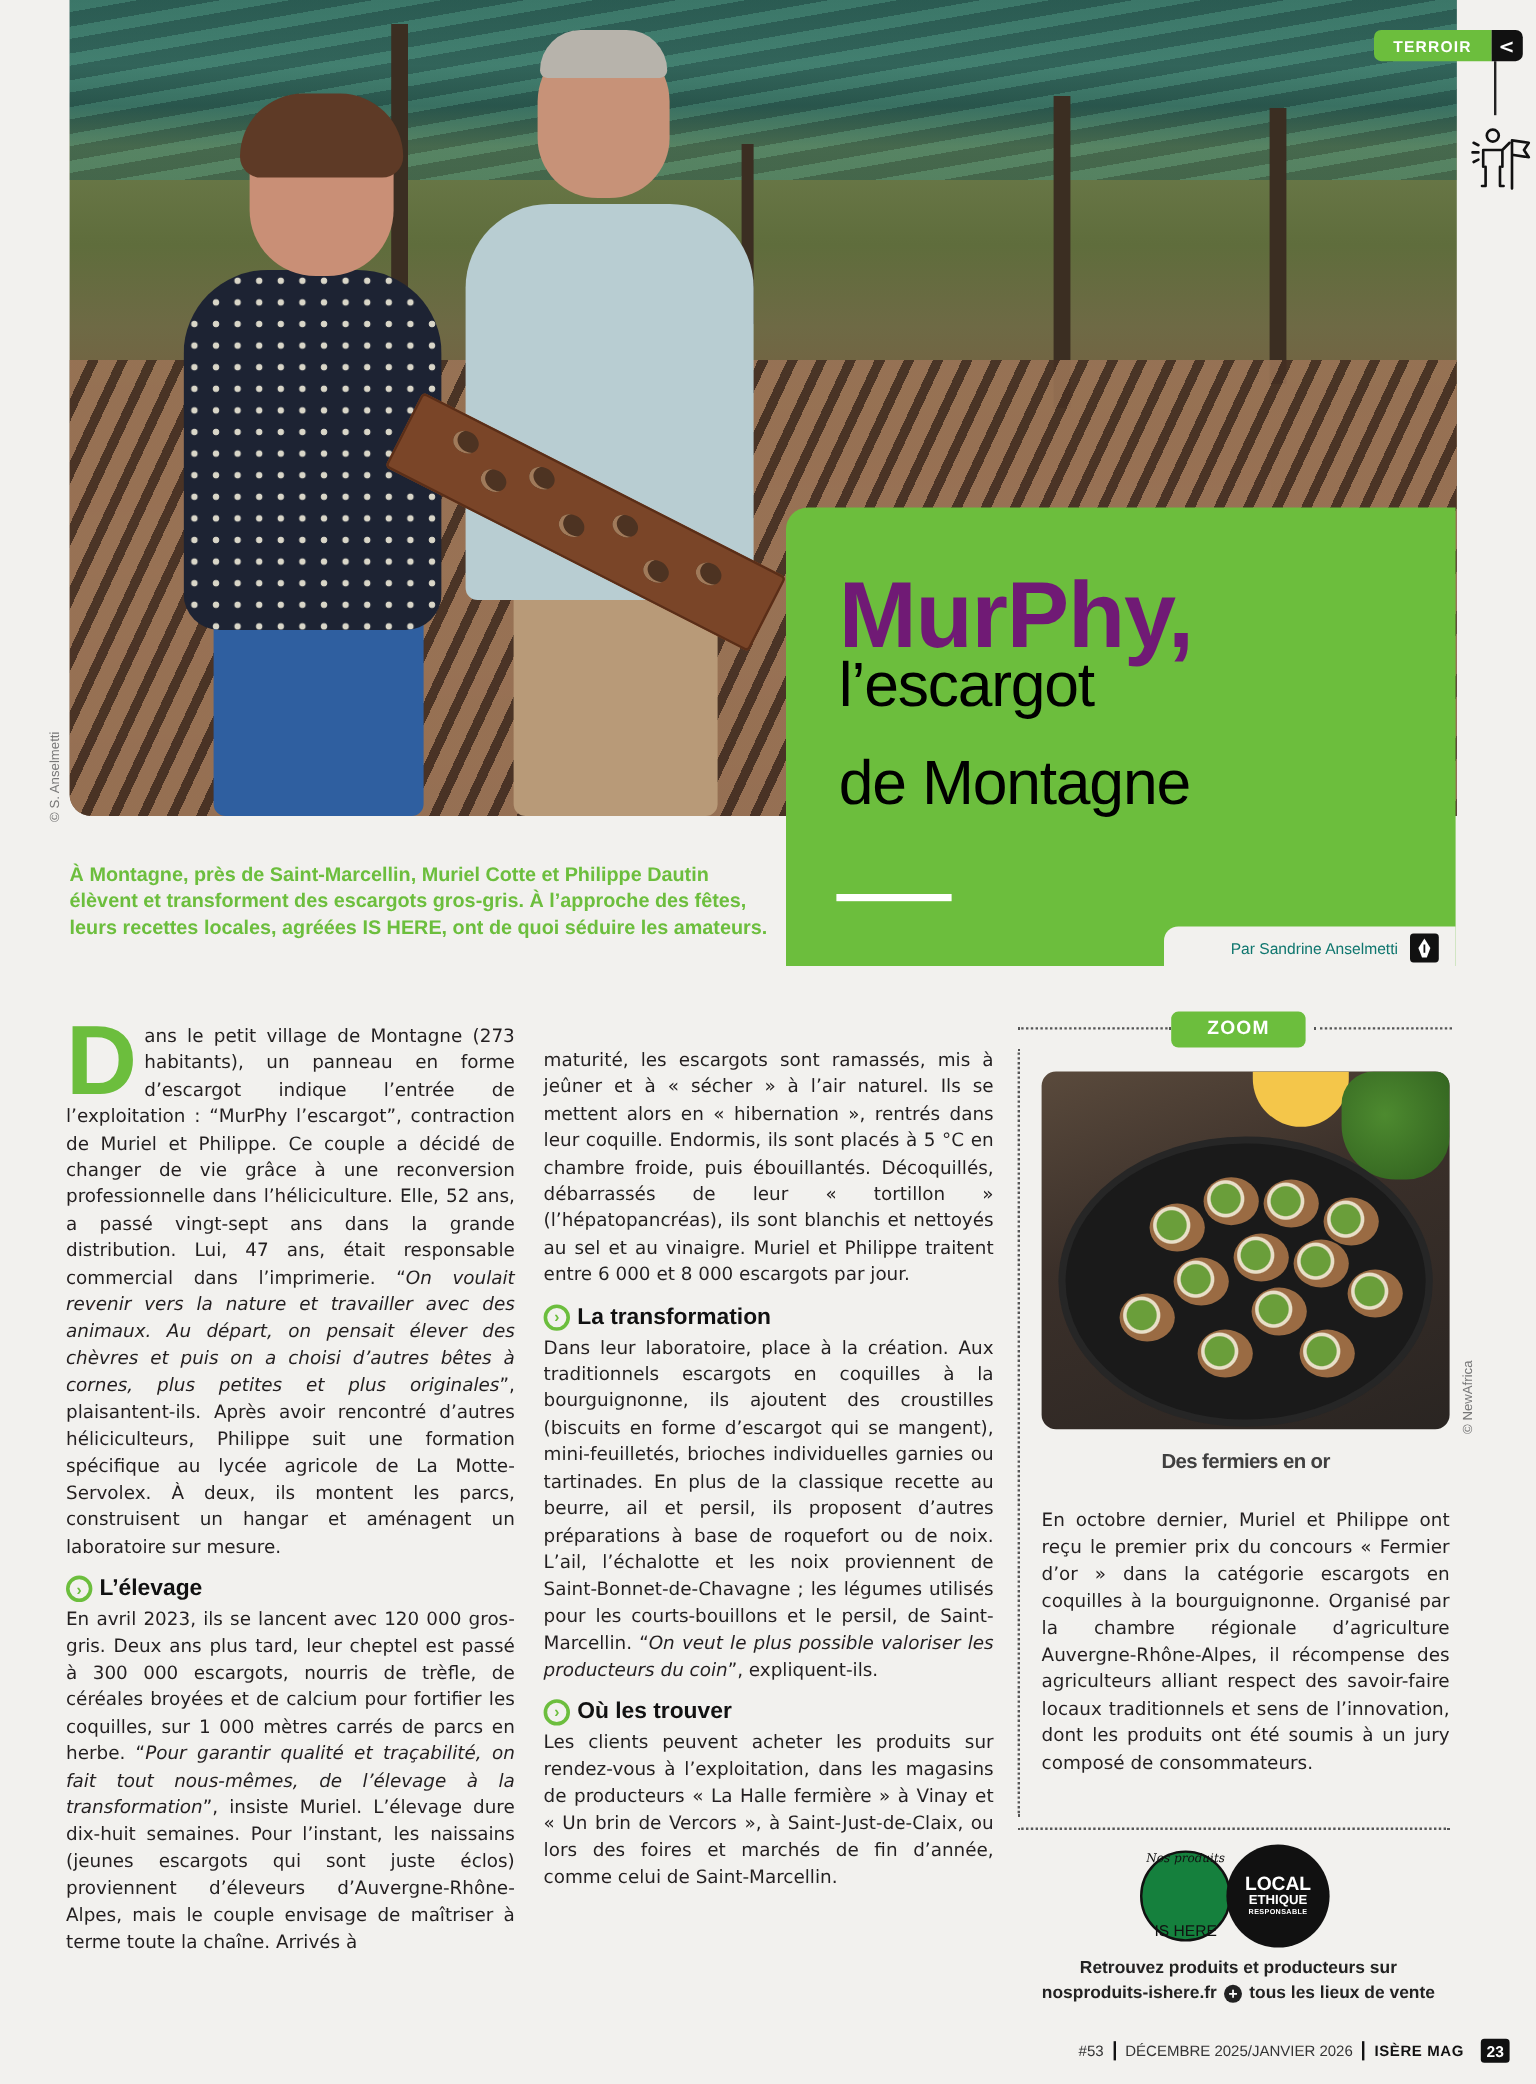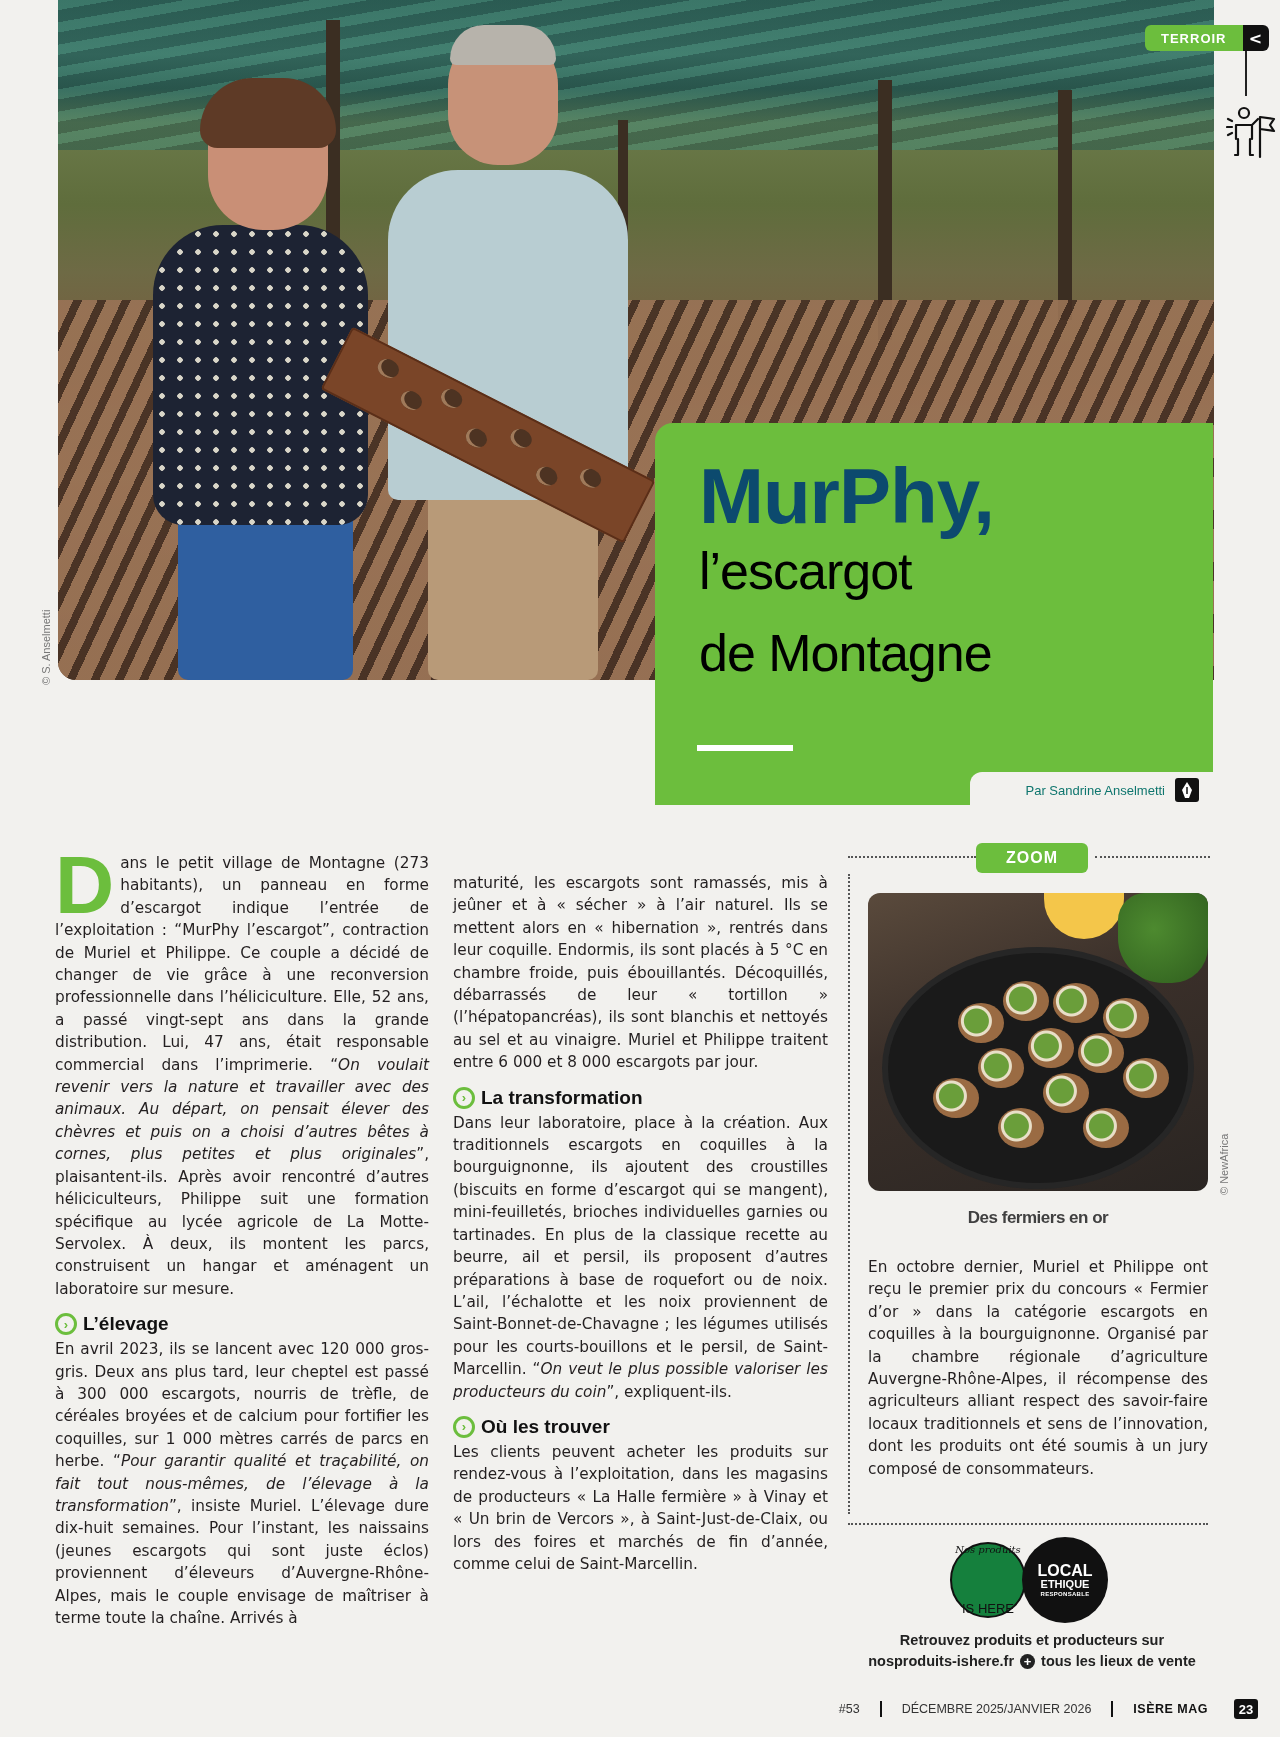--- a/index.html
+++ b/index.html
@@ -83,22 +83,22 @@
   }
   .tag-line { position: absolute; left: 1245px; top: 51px; width: 2px; height: 45px; background: #222; }
   .farmer-icon { position: absolute; left: 1226px; top: 105px; width: 50px; height: 55px; }
 
   
   .title-block {
     position: absolute; left: 655px; top: 423px; width: 558px; height: 382px;
     background: #6cbe3d; border-radius: 18px 0 0 0;
   }
   .title-block .t1 {
-    position: absolute; left: 44px; top: 28px;
-    font-family: "Liberation Sans", sans-serif; font-weight: bold; font-size: 78px; color: #0c4a6e;
+    position: absolute; left: 44px; top: 44px;
+    font-family: "Liberation Sans", sans-serif; font-weight: bold; font-size: 78px; color: #701a75;
     letter-spacing: -1px;
   }
   .title-block .t2, .title-block .t3 {
     position: absolute; left: 44px;
     font-family: "Liberation Sans", sans-serif; font-size: 52px; color: #000000; font-weight: normal;
     letter-spacing: -1px;
   }
   .title-block .t2 { top: 118px; }
   .title-block .t3 { top: 200px; }
   .title-block .rule { position: absolute; left: 42px; top: 322px; width: 96px; height: 6px; background: #fff; }
@@ -198,21 +198,21 @@
   }
   .find-line1 { top: 1632px; }
   .find-line2 { top: 1653px; display: flex; justify-content: center; align-items: center; gap: 6px; }
   .plus-icon {
     width: 15px; height: 15px; border-radius: 50%; background: #222; color: #fff;
     display: inline-flex; align-items: center; justify-content: center; font-size: 13px; line-height: 1;
   }
 
   
   .footer {
-    position: absolute; right: 22px; top: 1699px; display: flex; align-items: center; gap: 20px;
+    position: absolute; right: 22px; top: 1699px; display: flex; align-items: center; gap: 8px;
     font-family: "Liberation Sans", sans-serif; font-size: 12.5px; color: #333;
   }
   .footer .sep { width: 2px; height: 16px; background: #111; }
   .footer .mag { font-weight: bold; letter-spacing: .5px; color: #111; }
   .footer .pageno {
     background: #111; color: #fff; font-weight: bold; font-size: 13px;
     width: 24px; height: 20px; border-radius: 3px; display: flex; align-items: center; justify-content: center;
     margin-left: 6px;
   }
 </style>
@@ -271,20 +271,21 @@
   <div class="byline">
     <span class="name">Par Sandrine Anselmetti</span>
     <span class="pen">
       <svg width="14" height="18" viewBox="0 0 14 18">
           <path d="M7 1 L12 9 L9 17 H5 L2 9 Z" fill="#fff"></path>
           <path d="M7 6 V13" stroke="#111" stroke-width="1.5"></path>
         </svg>
     </span>
   </div>
 
+  <p class="lead">À Montagne, près de Saint-Marcellin, Muriel Cotte et Philippe Dautin élèvent et transforment des escargots gros-gris. À l’approche des fêtes, leurs recettes locales, agréées IS HERE, ont de quoi séduire les amateurs.</p>
 
   <div class="col col1">
     <p>
       <span class="dropcap">D</span><span>ans le petit village de Montagne (273 habitants), un panneau en forme d’escargot indique l’entrée de l’exploitation : “MurPhy l’escargot”, contraction de Muriel et Philippe. Ce couple a décidé de changer de vie grâce à une reconversion professionnelle dans l’héliciculture. Elle, 52 ans, a passé vingt-sept ans dans la grande distribution. Lui, 47 ans, était responsable commercial dans l’imprimerie. “</span><em>On voulait revenir vers la nature et travailler avec des animaux. Au départ, on pensait élever des chèvres et puis on a choisi d’autres bêtes à cornes, plus petites et plus originales</em><span>”, plaisantent-ils. Après avoir rencontré d’autres héliciculteurs, Philippe suit une formation spécifique au lycée agricole de La Motte-Servolex. À deux, ils montent les parcs, construisent un hangar et aménagent un laboratoire sur mesure.</span>
     </p>
     <h3 class="subhead">
       <span class="bullet">›</span>
       <span>L’élevage</span>
     </h3>
     <p>

